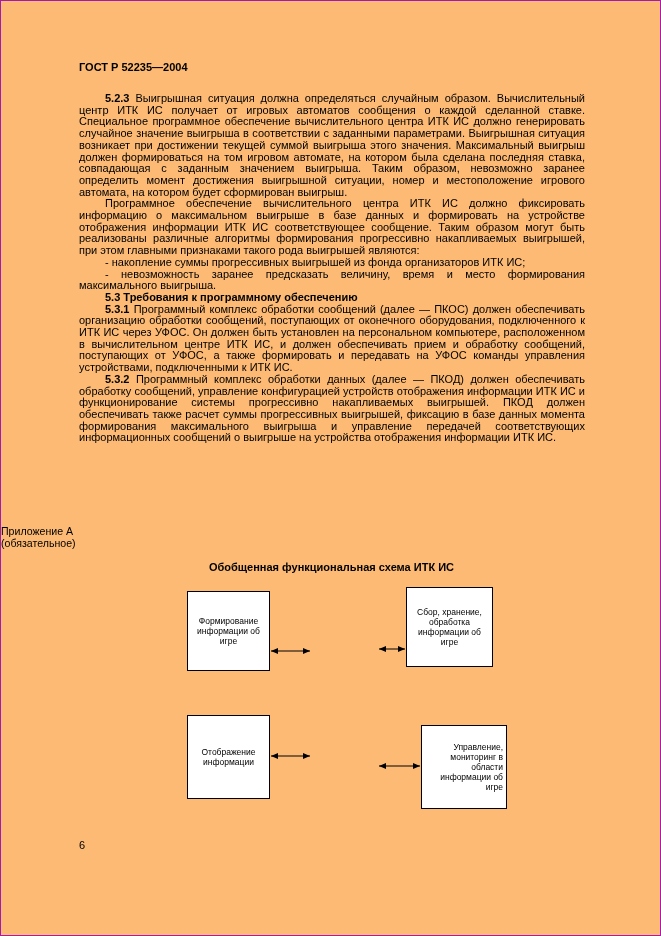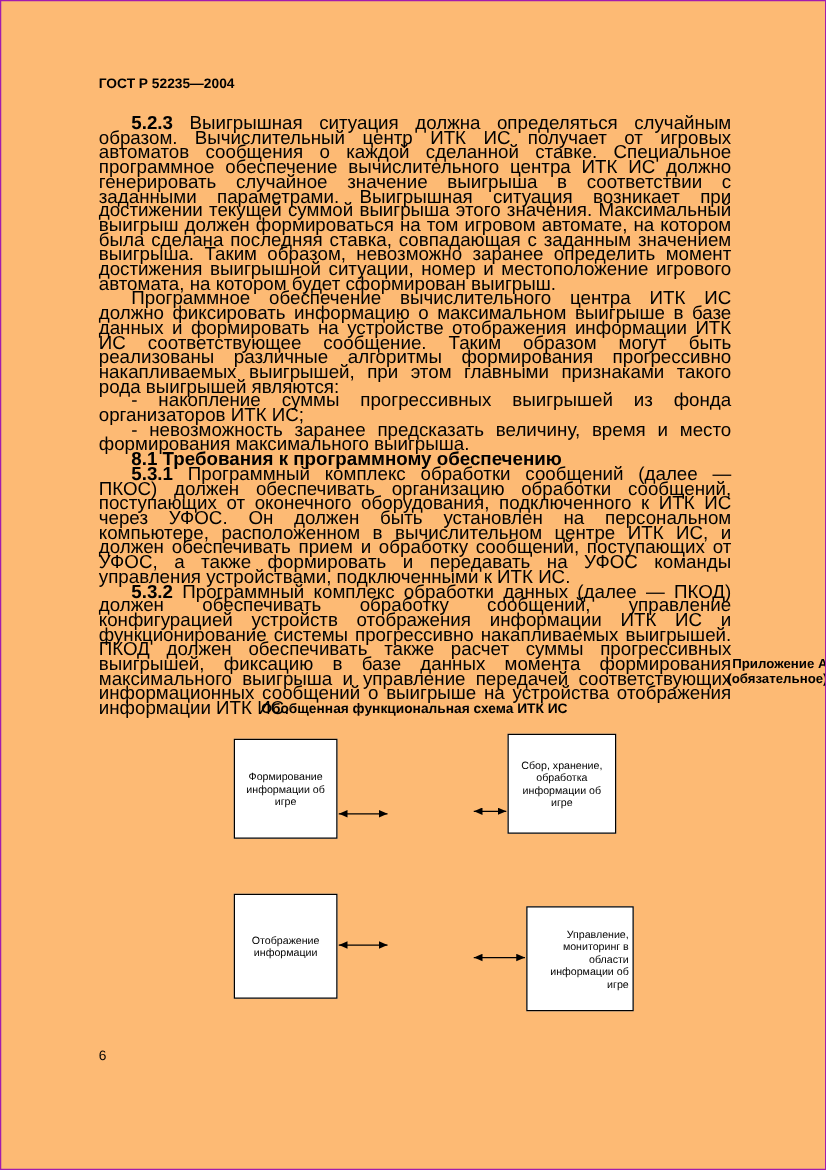--- a/index.html
+++ b/index.html
@@ -13,29 +13,29 @@
     font-family:"Liberation Sans", sans-serif;
     color:#000;
     overflow:hidden;
   }
   .doc-code {
     position:absolute; left:78px; top:60px;
     font-size:11px; font-weight:bold;
   }
   .content {
     position:absolute; left:78px; top:92px; width:506px;
-    font-size:15px; line-height:11.7px;
+    font-size:11px; line-height:11.7px;
     text-align:justify;
   }
   .content p { margin:0; text-indent:26px; }
   .num { font-weight:bold; }
   .heading { font-weight:bold; }
   .appendix-head {
     position:absolute; left:0; top:524px; width:661px;
-    text-align:right; font-size:10.6px; line-height:12px;font-weight:bold;
+    text-align:left; font-size:10.6px; line-height:12px;
   }
   .appendix-title {
     position:absolute; left:0; top:560px; width:661px;
     text-align:center; font-size:11px; font-weight:bold;
   }
   .diagram { position:absolute; left:0; top:585px; width:661px; height:245px; }
   .connectors { position:absolute; left:0; top:0; }
   .dbox {
     position:absolute;
     border:1px solid #000;
@@ -56,21 +56,21 @@
 
 <div class="page">
 
   <div class="doc-code">ГОСТ Р 52235—2004</div>
 
   <div class="content">
     <p><span class="num">5.2.3</span> <span>Выигрышная ситуация должна определяться случайным образом. Вычислительный центр ИТК ИС получает от игровых автоматов сообщения о каждой сделанной ставке. Специальное программное обеспечение вычислительного центра ИТК ИС должно генерировать случайное значение выигрыша в соответствии с заданными параметрами. Выигрышная ситуация возникает при достижении текущей суммой выигрыша этого значения. Максимальный выигрыш должен формироваться на том игровом автомате, на котором была сделана последняя ставка, совпадающая с заданным значением выигрыша. Таким образом, невозможно заранее определить момент достижения выигрышной ситуации, номер и местоположение игрового автомата, на котором будет сформирован выигрыш.</span></p>
     <p>Программное обеспечение вычислительного центра ИТК ИС должно фиксировать информацию о максимальном выигрыше в базе данных и формировать на устройстве отображения информации ИТК ИС соответствующее сообщение. Таким образом могут быть реализованы различные алгоритмы формирования прогрессивно накапливаемых выигрышей, при этом главными признаками такого рода выигрышей являются:</p>
     <p>- накопление суммы прогрессивных выигрышей из фонда организаторов ИТК ИС;</p>
     <p>- невозможность заранее предсказать величину, время и место формирования максимального выигрыша.</p>
-    <p class="heading">8.1 Требования к программному обеспечению</p>
+    <p class="heading">5.3 Требования к программному обеспечению</p>
     <p><span class="num">5.3.1</span> <span>Программный комплекс обработки сообщений (далее — ПКОС) должен обеспечивать организацию обработки сообщений, поступающих от оконечного оборудования, подключенного к ИТК ИС через УФОС. Он должен быть установлен на персональном компьютере, расположенном в вычислительном центре ИТК ИС, и должен обеспечивать прием и обработку сообщений, поступающих от УФОС, а также формировать и передавать на УФОС команды управления устройствами, подключенными к ИТК ИС.</span></p>
     <p><span class="num">5.3.2</span> <span>Программный комплекс обработки данных (далее — ПКОД) должен обеспечивать обработку сообщений, управление конфигурацией устройств отображения информации ИТК ИС и функционирование системы прогрессивно накапливаемых выигрышей. ПКОД должен обеспечивать также расчет суммы прогрессивных выигрышей, фиксацию в базе данных момента формирования максимального выигрыша и управление передачей соответствующих информационных сообщений о выигрыше на устройства отображения информации ИТК ИС.</span></p>
   </div>
 
   <div class="appendix-head">
     <div>Приложение А</div>
     <div>(обязательное)</div>
   </div>
 
   <div class="appendix-title">Обобщенная функциональная схема ИТК ИС</div>

